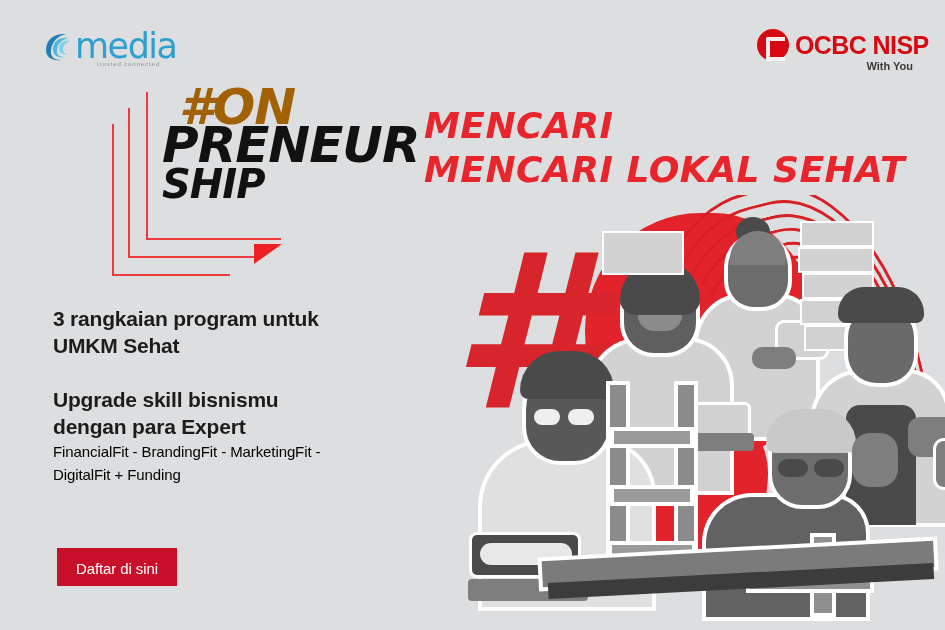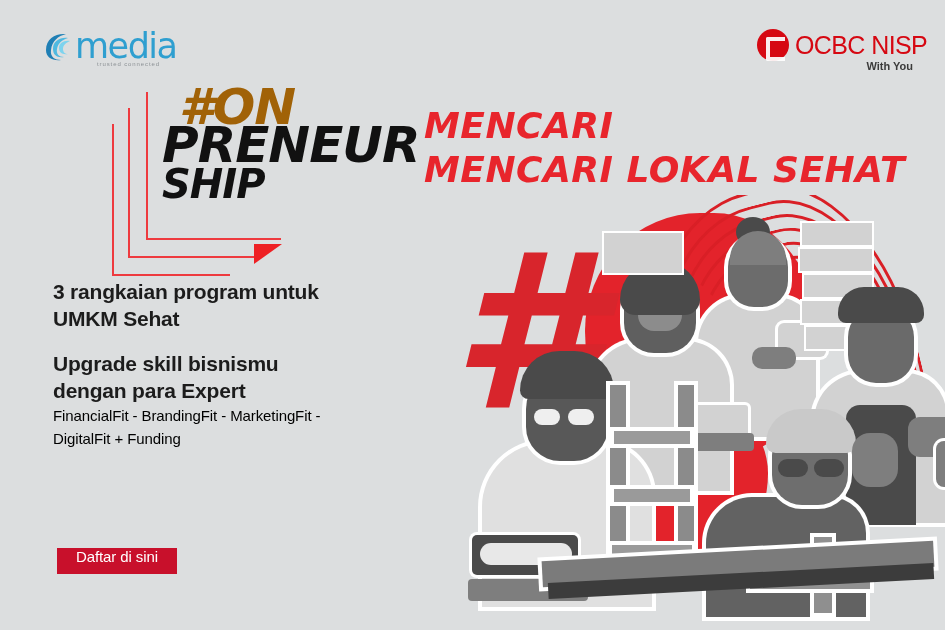--- a/index.html
+++ b/index.html
@@ -51,21 +51,21 @@
   .ocbc-logo .mark::after {
     content:""; position:absolute;
     left:9px; top:8px; width:15px; height:16px;
     border-left:4px solid #fff; border-top:4px solid #fff;
     border-bottom:4px solid #fff;
     border-radius:2px 0 0 2px;
     opacity:.92;
   }
   .ocbc-logo .ocbc-text {
     position:absolute; left:38px; top:4px;
-    font-size:25px; font-weight:normal;
+    font-size:25px; font-weight:bold;
     color:#d60812; letter-spacing:-.6px;
     white-space:nowrap;
     font-family:"Liberation Sans", sans-serif;
   }
   .ocbc-logo .withyou {
     position:absolute; right:4px; top:33px;
     font-size:11px; font-weight:bold; color:#3b3b3b;
     white-space:nowrap;
   }
 
@@ -102,21 +102,21 @@
     font-family:"DejaVu Sans", sans-serif;
     font-weight:bold; font-style:italic;
     font-size:36px; line-height:44px;
     color:#e8252c; letter-spacing:.5px;
     white-space:nowrap;
   }
   .headline .l2 { display:block; }
 
   
   .copy { position:absolute; left:53px; top:278px; width:400px; z-index:6; }
-  .blk { margin-bottom:18px; }
+  .blk { margin-bottom:18px;margin-top:27px; }
   .b-lead {
     font-size:21px; font-weight:bold; color:#1c1c1c;
     line-height:27px; letter-spacing:-.2px;
   }
   .b-red {
     font-size:18px; font-weight:bold; color:#cf1225;
     line-height:26px; letter-spacing:-.1px;
   }
   .b-sub {
     font-size:15px; font-weight:normal; color:#000000;
@@ -127,21 +127,21 @@
     line-height:26px; letter-spacing:-.2px;
   }
   .b-fine .accent { color:#cf1225; }
   .b-url {
     font-size:17px; font-weight:normal; color:#1c1c1c;
     line-height:26px; letter-spacing:-.2px;
   }
   .cta {
     position:absolute; left:57px; top:548px;
     background:#c8102b; color:#fff;
-    font-size:15px; padding:0 19px 9px;
+    font-size:15px; padding:12px 19px 9px;
     border:none; cursor:pointer;
     letter-spacing:-.1px; z-index:8;
   }
 
   
   .collage {
     position:absolute; left:430px; top:195px;
     width:515px; height:435px;
     overflow:hidden;
   }

